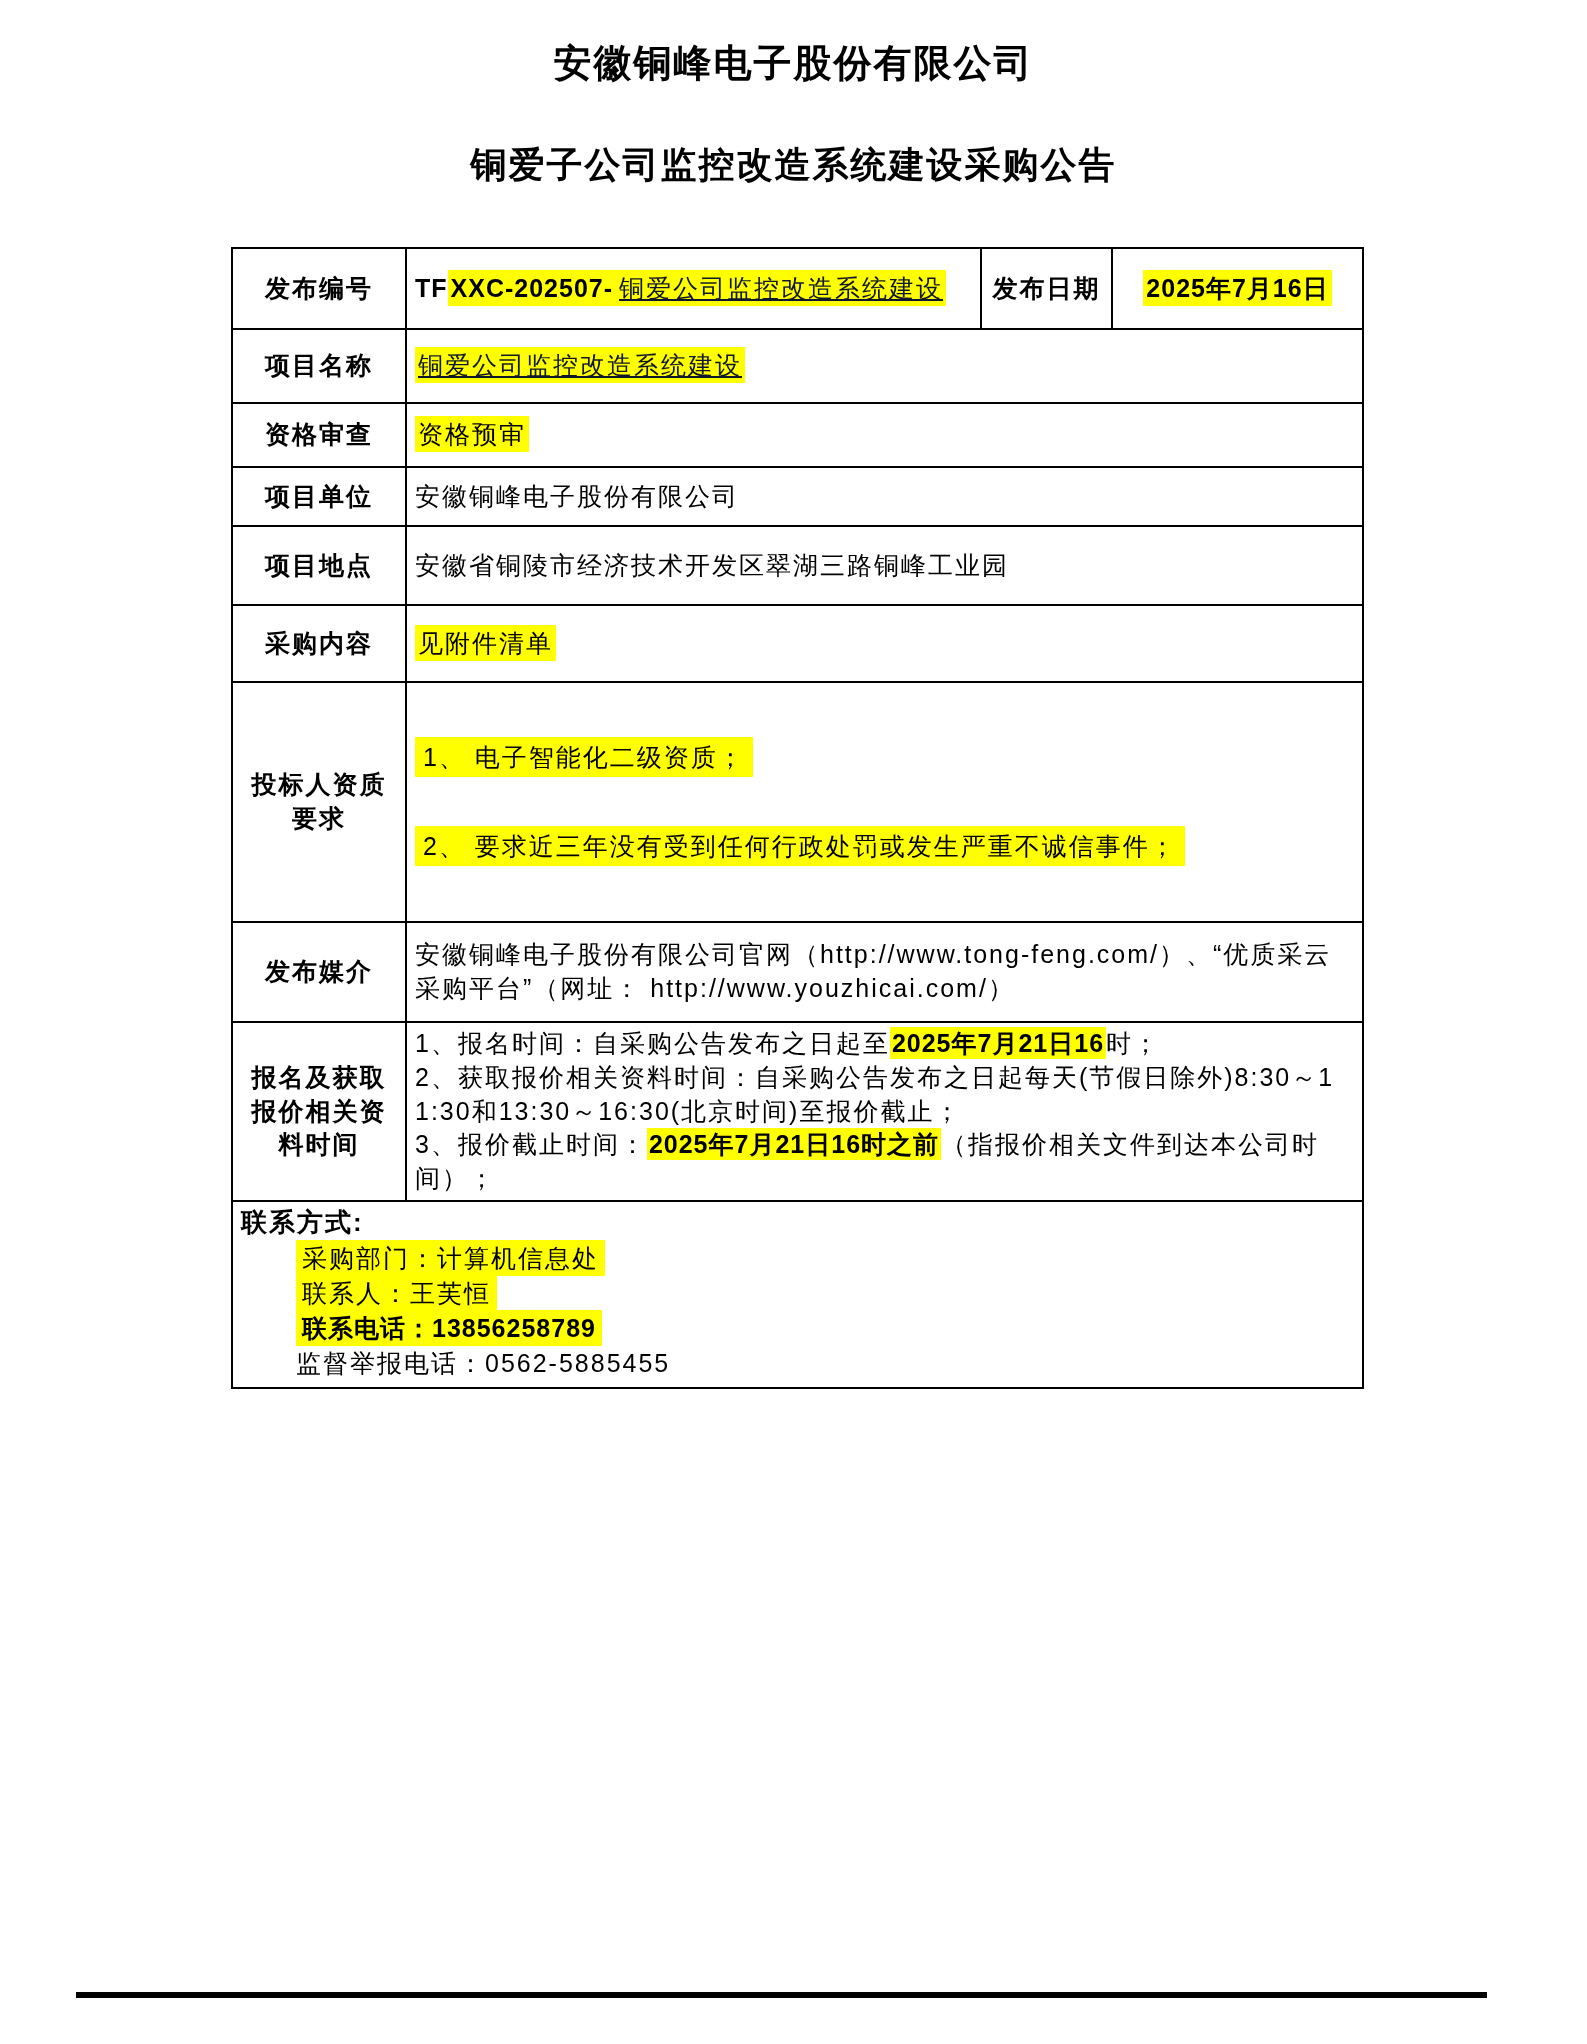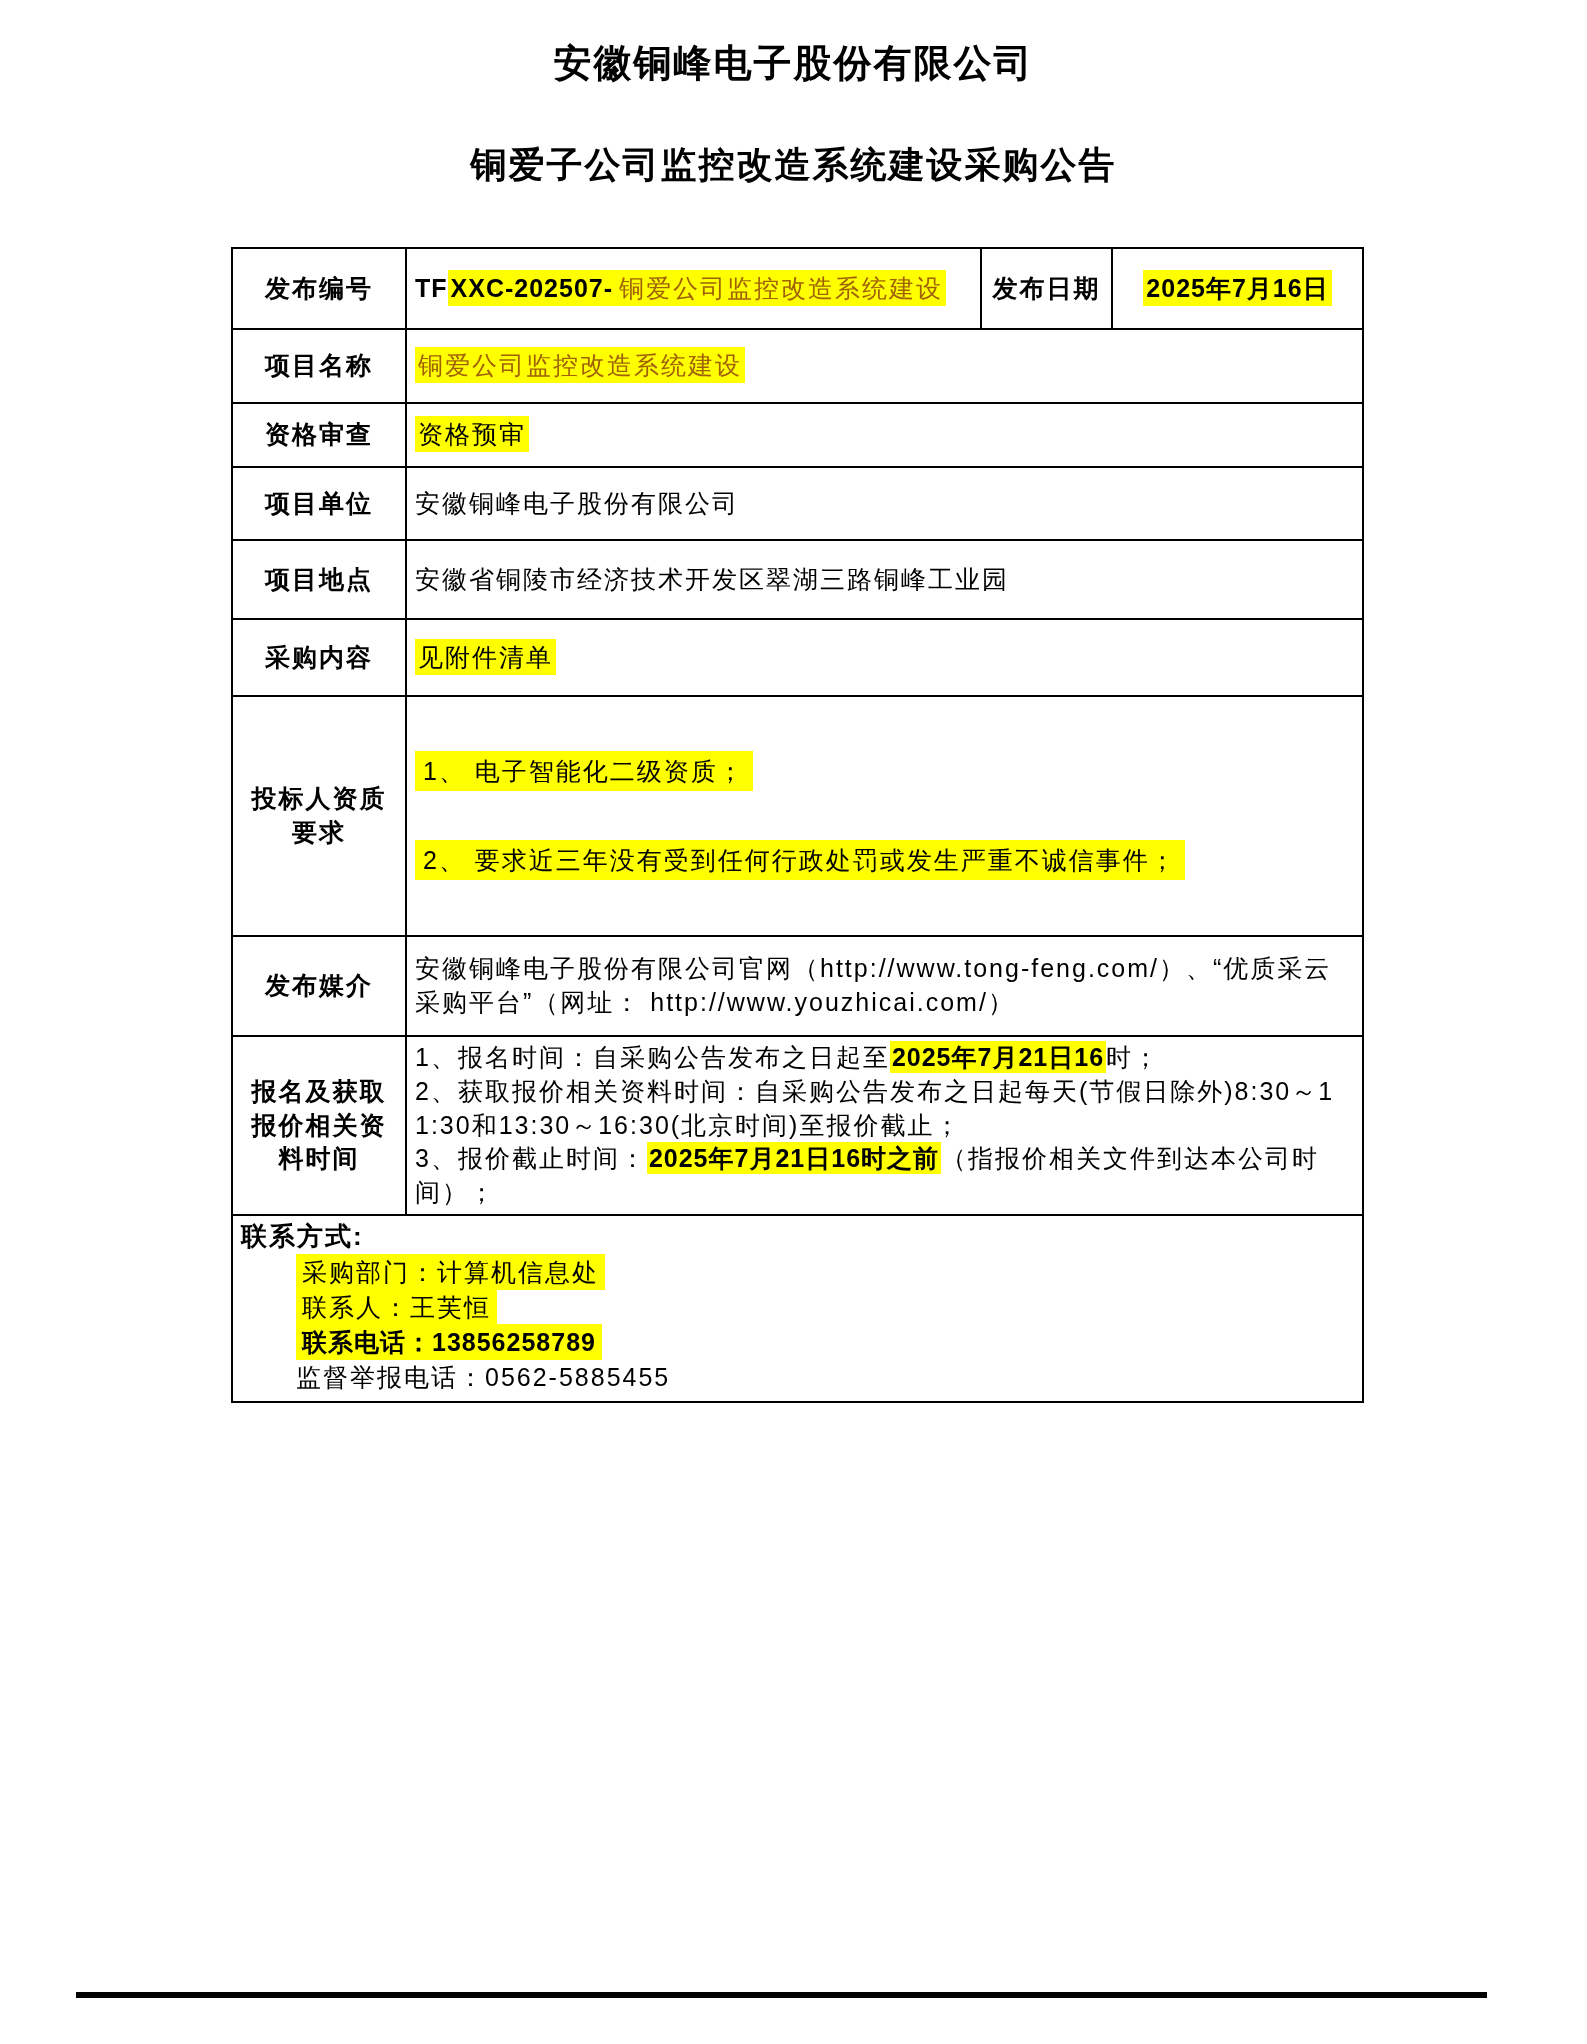--- a/index.html
+++ b/index.html
@@ -34,21 +34,21 @@
     word-break:break-all;
   }
   td.lbl{
     font-weight:bold;
     text-align:center;
     font-size:26px;
     padding:4px 2px;
     letter-spacing:2px;
   }
   .hl{background:#FFFF00;padding:4px 3px;}
-  .blue{color:#a16207;}
+  .blue{color:#0f172a;text-decoration:underline;}
   .num{font-weight:bold;letter-spacing:1px;}
 
   
   td.quali-cell{vertical-align:middle;}
   .quali-inner{display:flex;flex-direction:column;gap:55px;padding:6px 0;}
   .quali-line .hl{padding:6px 8px;}
 
   
   td.media-cell{line-height:43px;letter-spacing:1.5px;}
 
@@ -99,21 +99,21 @@
     <tr style="height:74px;">
       <td class="lbl">项目名称</td>
       <td colspan="3"><span class="hl blue">铜爱公司监控改造系统建设</span></td>
     </tr>
 
     <tr style="height:64px;">
       <td class="lbl">资格审查</td>
       <td colspan="3"><span class="hl">资格预审</span></td>
     </tr>
 
-    <tr style="height:73px;">
+    <tr style="height:59px;">
       <td class="lbl">项目单位</td>
       <td colspan="3">安徽铜峰电子股份有限公司</td>
     </tr>
 
     <tr style="height:79px;">
       <td class="lbl">项目地点</td>
       <td colspan="3">安徽省铜陵市经济技术开发区翠湖三路铜峰工业园</td>
     </tr>
 
     <tr style="height:77px;">

